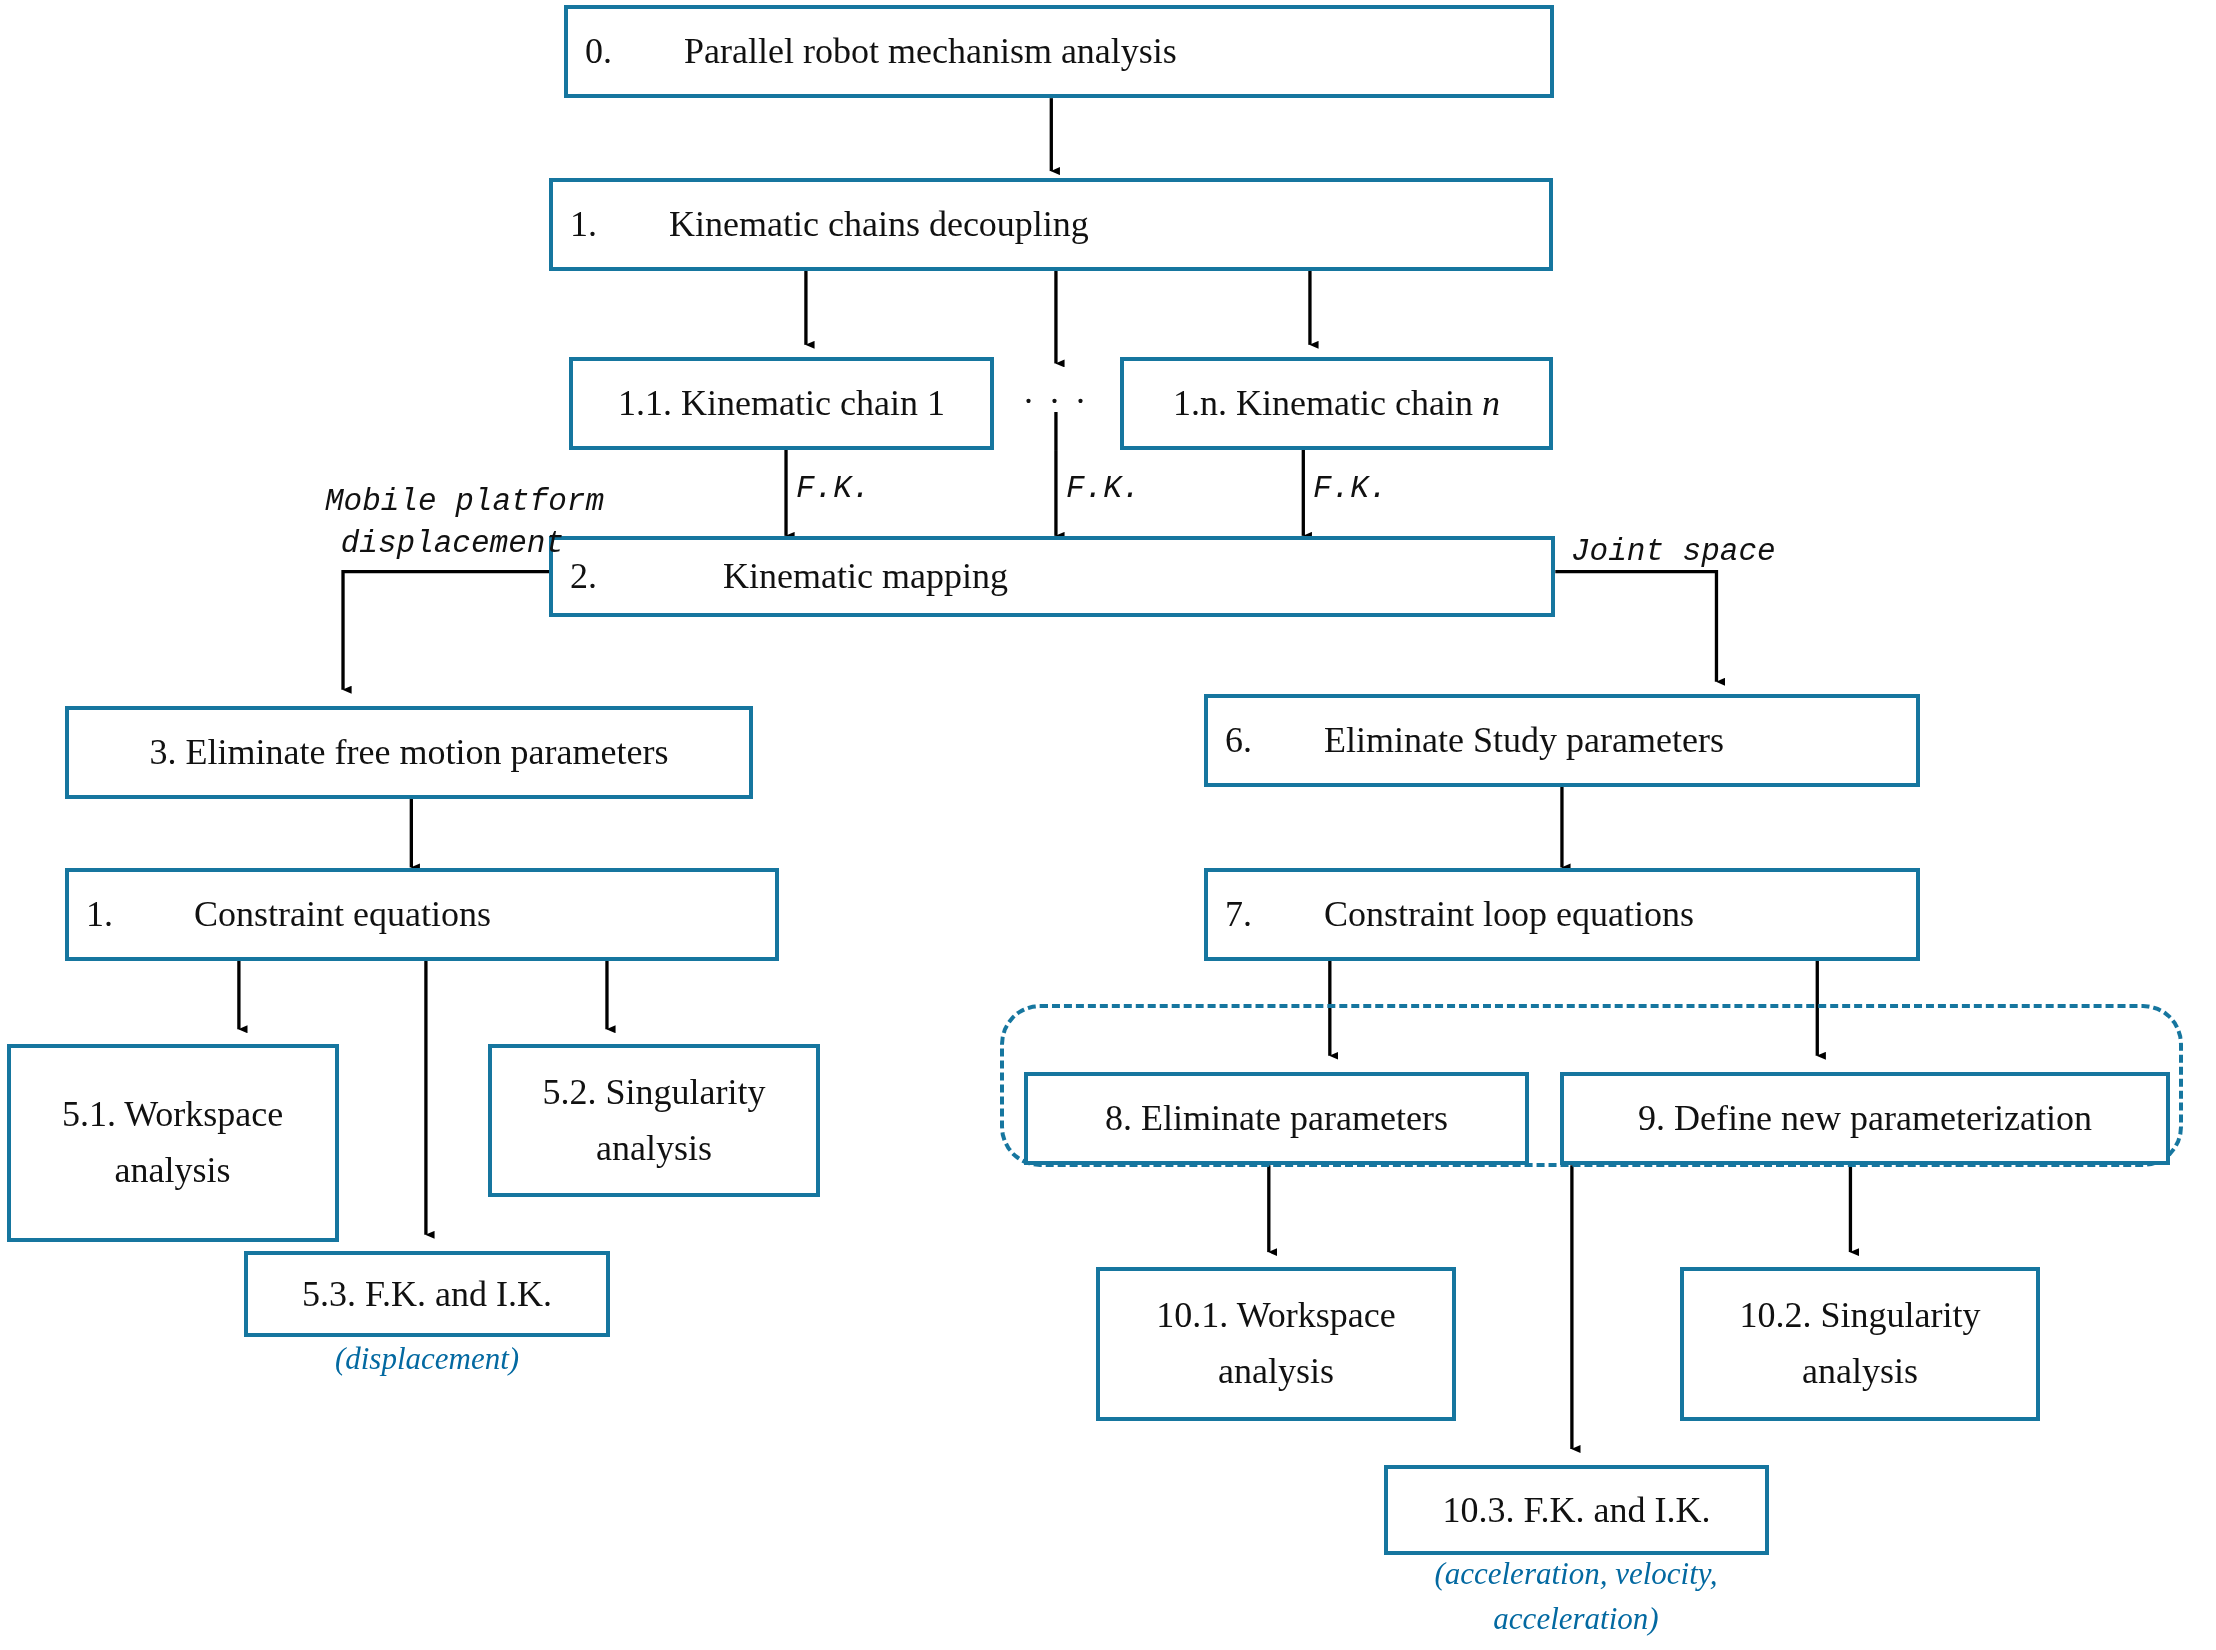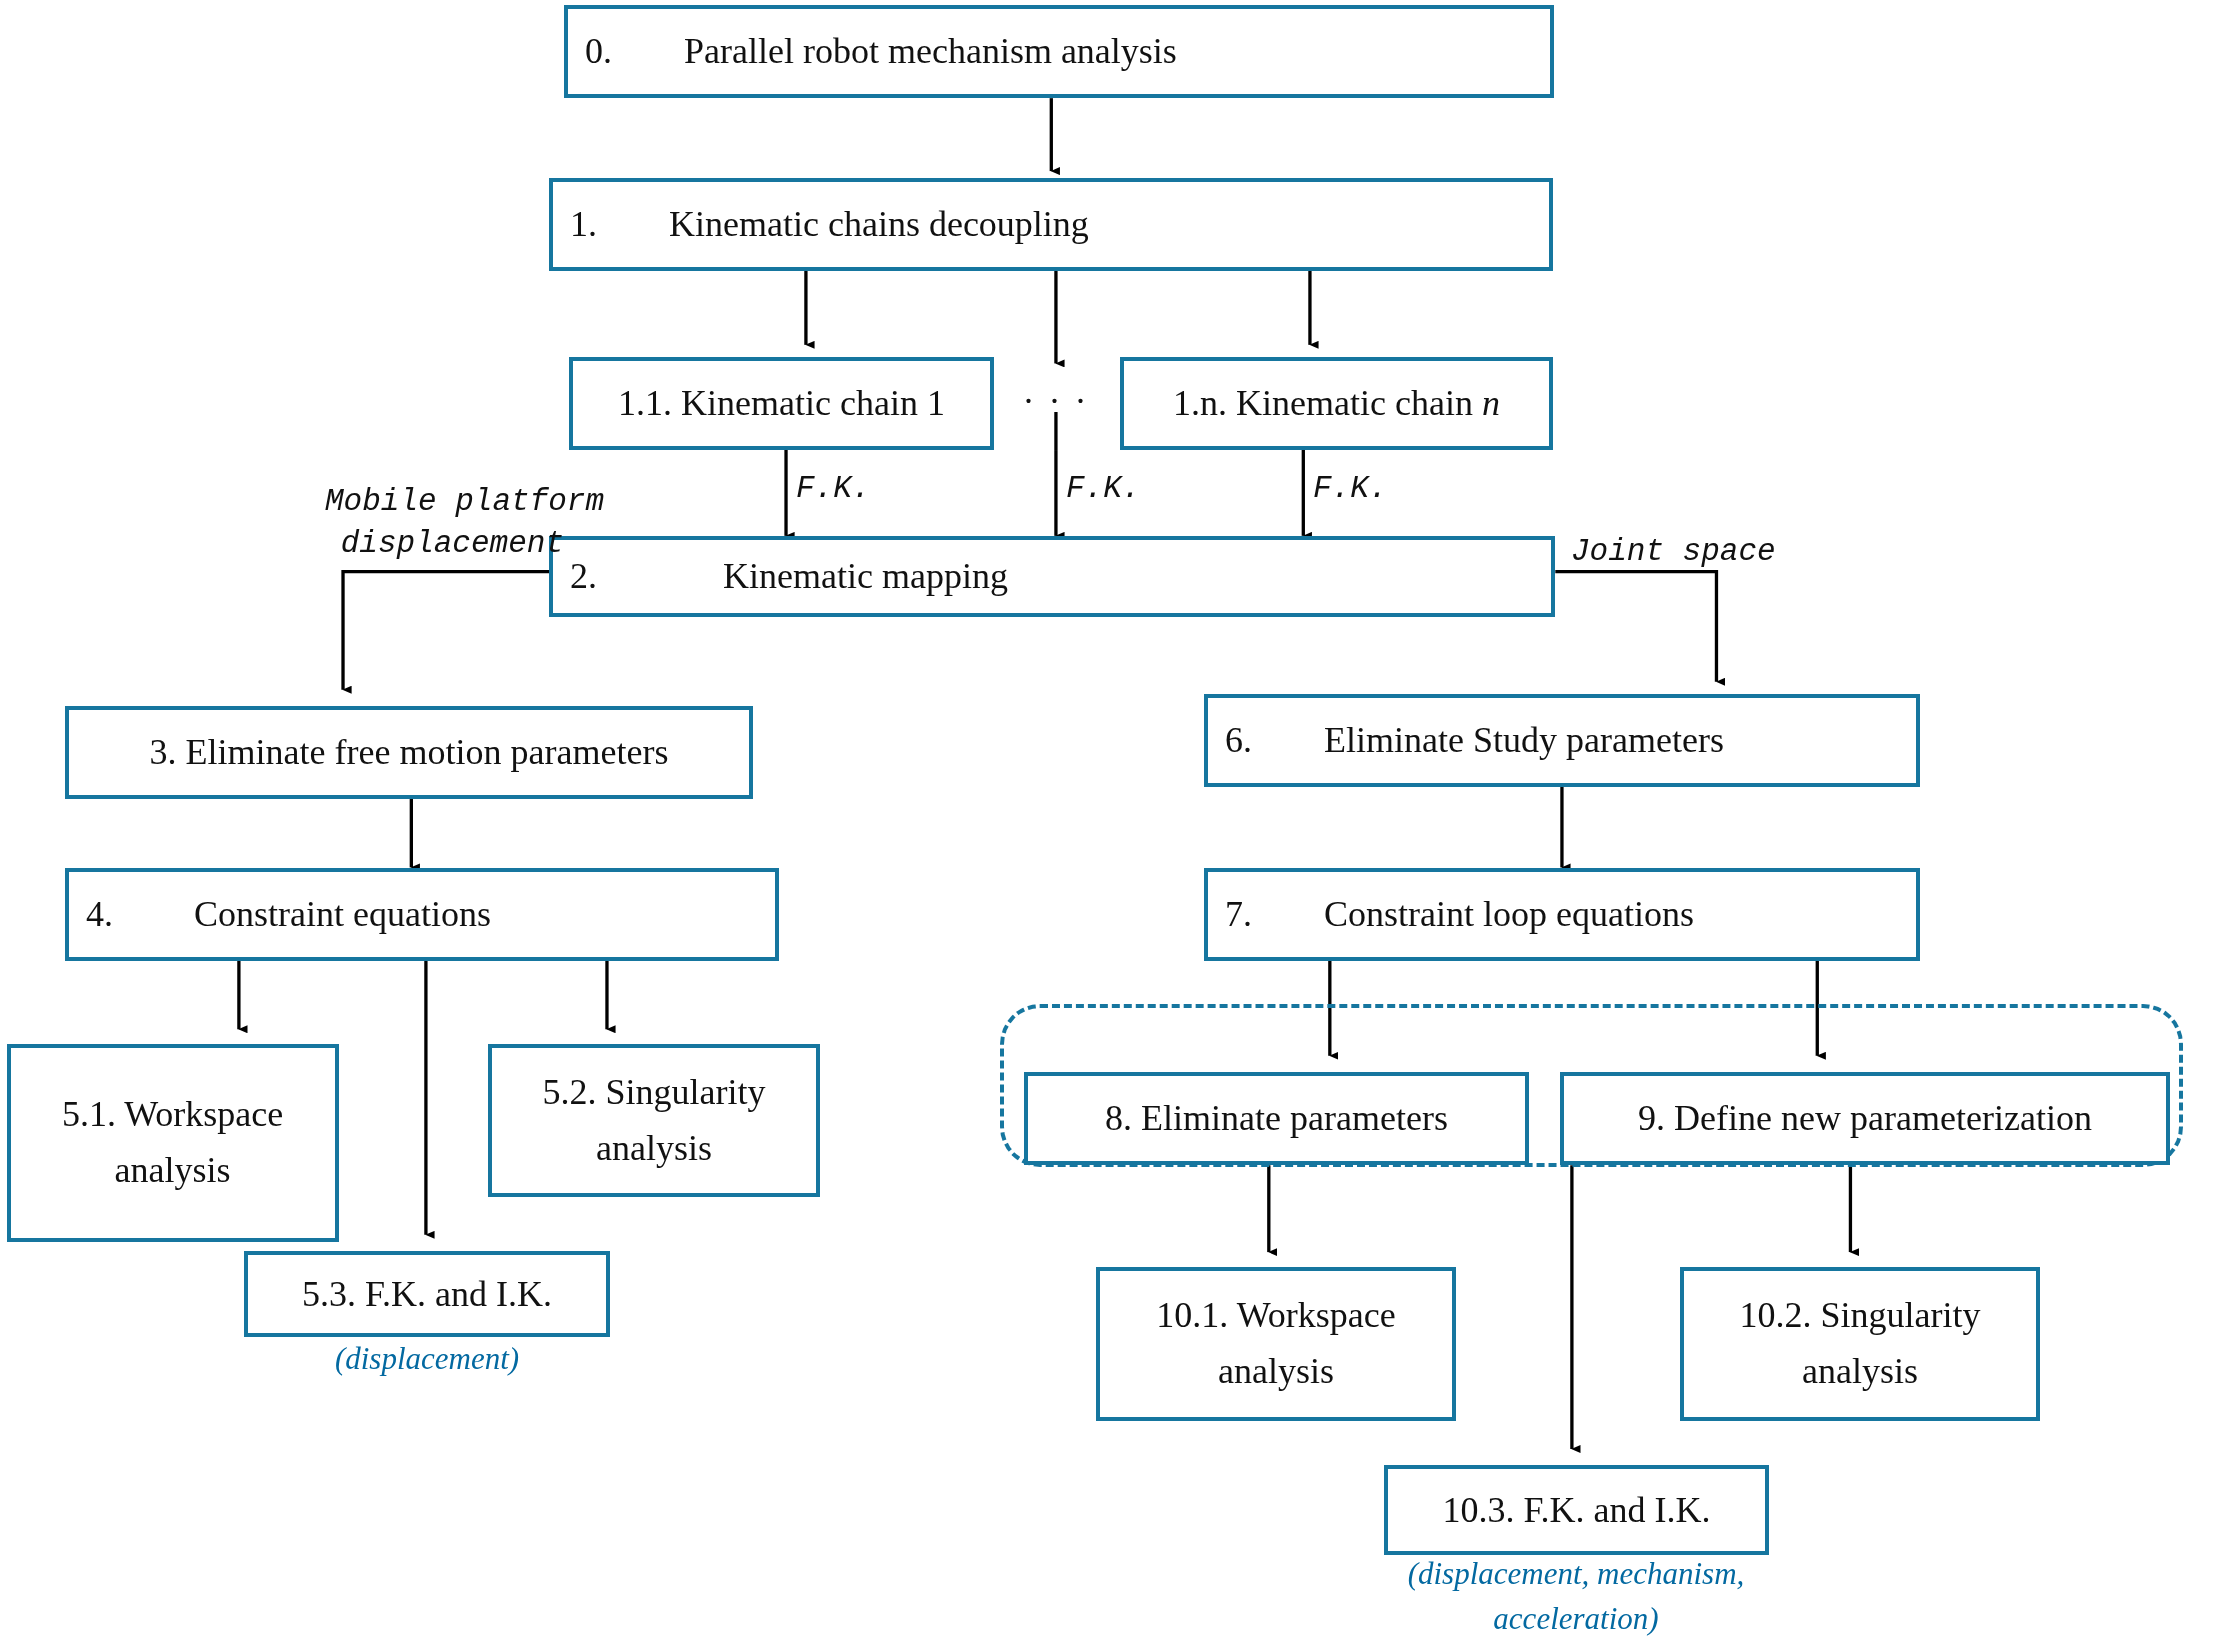--- a/index.html
+++ b/index.html
@@ -163,21 +163,21 @@
 
   <div class="node c-left pad-l" style="left:549px; top:536px; width:1006px; height:81px;">
     <span class="txt">2.              Kinematic mapping</span>
   </div>
 
   <div class="node c-center" style="left:65px; top:694px; width:688px; height:93px;font-family:Liberation Serif, serif;">
     <span class="txt">3. Eliminate free motion parameters</span>
   </div>
 
   <div class="node c-left pad-l" style="left:65px; top:868px; width:714px; height:93px;">
-    <span class="txt">4.         Constraint equations</span>
+    <span class="txt">1.         Constraint equations</span>
   </div>
 
   <div class="node c-center two-line" style="left:6.6px; top:1032px; width:332px; height:198px;">
     <span class="txt">5.1. Workspace
 analysis</span>
   </div>
 
   <div class="node c-center two-line" style="left:488px; top:1032px; width:332px; height:153px;">
     <span class="txt">5.2. Singularity
 analysis</span>
@@ -212,21 +212,21 @@
 
   <div class="node c-center two-line" style="left:1680px; top:1255px; width:360px; height:154px;">
     <span class="txt">10.2. Singularity
 analysis</span>
   </div>
 
   <div class="node c-center" style="left:1384px; top:1453px; width:385px; height:90px;">
     <span class="txt">10.3. F.K. and I.K.</span>
   </div>
 
-  <div class="caption" style="left:1304px; top:1552px; width:544px;">(displacement, mechanism,
+  <div class="caption" style="left:1304px; top:1552px; width:544px;">(acceleration, velocity,
 acceleration)</div>
 
   <div class="edge-label" style="left:796px; top:468px;">F.K.</div>
 
   <div class="edge-label" style="left:1066px; top:468px;">F.K.</div>
 
   <div class="edge-label" style="left:1313px; top:468px;">F.K.</div>
 
   <div class="edge-label" style="left:325px; top:481px; width:239px; text-align:right;">Mobile platform
 displacement</div>

